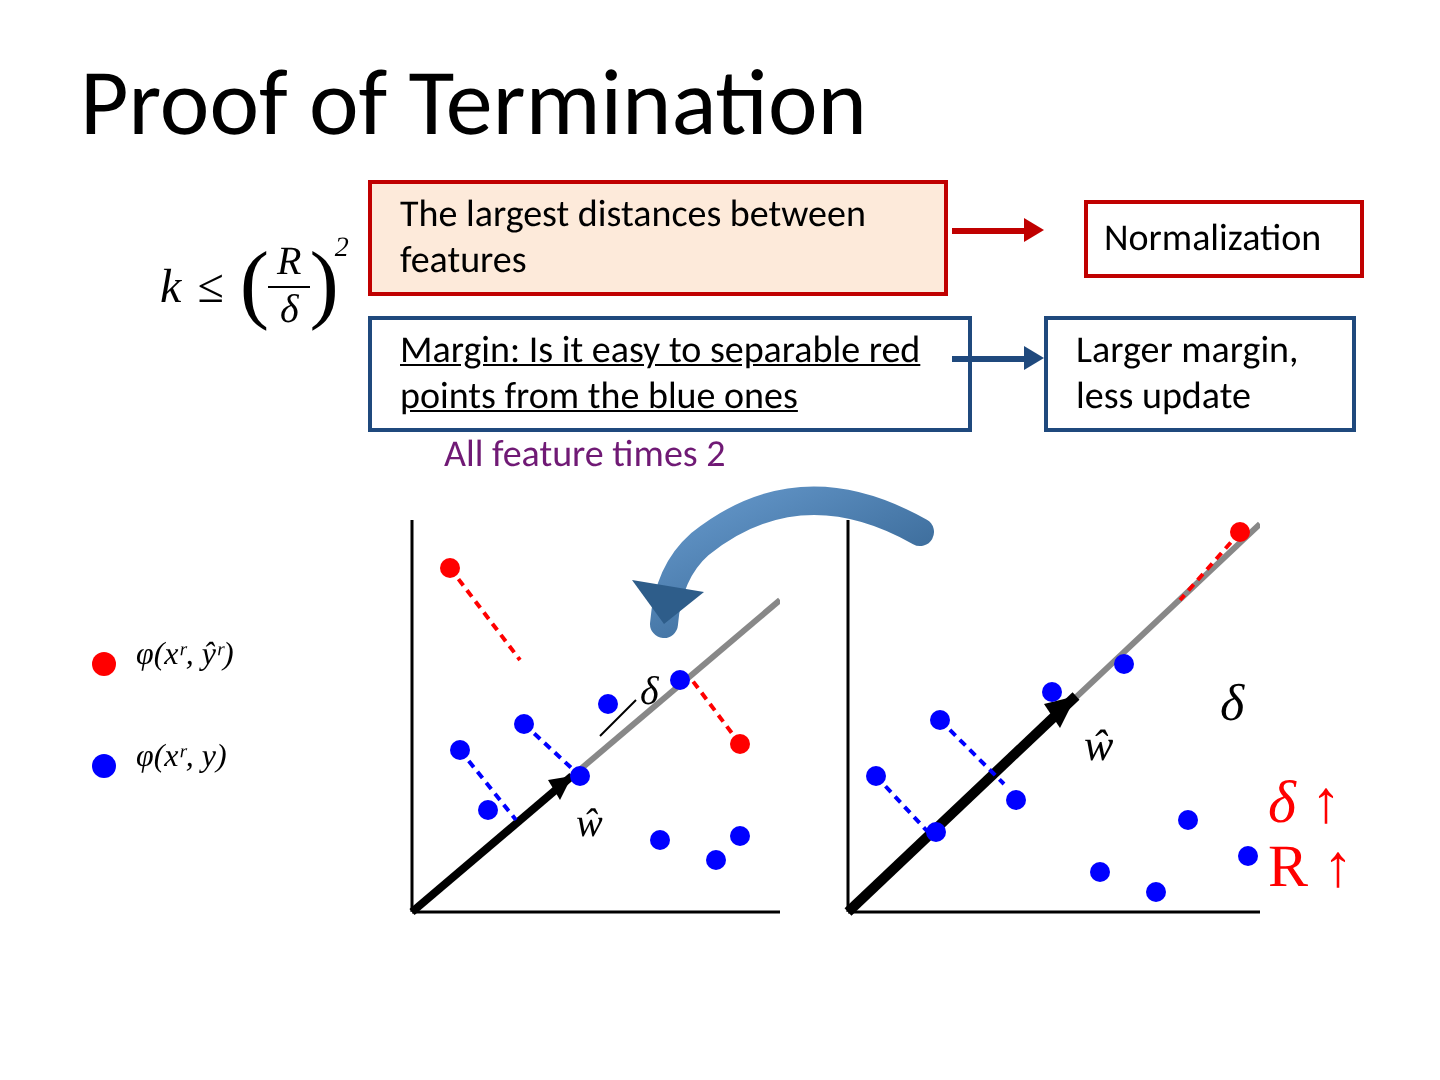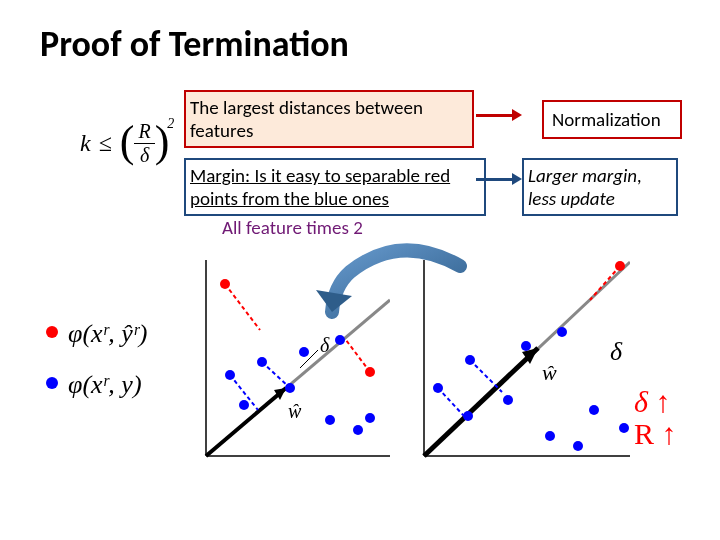--- a/index.html
+++ b/index.html
@@ -8,23 +8,23 @@
     height: 540px;
     background: #fff;
     font-family: Calibri, Arial, sans-serif;
     position: relative;
     overflow: hidden;
   }
   .title {
     position: absolute;
     left: 40px;
     top: 22px;
-    font-size: 36px;
-    color: #000;
-    font-weight: 700;
+    font-size: 47px;
+    color: #000;
+    font-weight: 400;
   }
   .formula {
     position: absolute;
     left: 80px;
     top: 120px;
     font-family: 'Times New Roman', serif;
     font-style: italic;
     font-size: 24px;
     color: #000;
   }
@@ -43,34 +43,34 @@
     font-style: normal;
     vertical-align: middle;
     position: relative;
     top: -4px;
     font-family: 'Times New Roman', serif;
   }
   .formula .sup { font-size: 14px; vertical-align: super; position: relative; top: -14px; left: -2px; }
 
   .box {
     position: absolute;
-    padding: 4px 4px;
+    padding: 4px 14px;
     font-size: 19px;
     color: #000;
     background: #fff;
   }
   .box-red { border: 2.5px solid #c00000; background: #fdeada; }
   .box-blue { border: 2.5px solid #1f497d; }
   .box-red2 { border: 2.5px solid #c00000; }
   .box-blue2 { border: 2.5px solid #1f497d; }
 
   #box-largest { left: 184px; top: 90px; width: 290px; }
   #box-margin  { left: 184px; top: 158px; width: 302px; text-decoration: underline; }
   #box-norm    { left: 542px; top: 100px; width: 140px; padding: 6px 8px; }
-  #box-larger  { left: 522px; top: 158px; width: 156px; font-style: italic; }
+  #box-larger  { left: 522px; top: 158px; width: 156px; }
 
   .arrow-h {
     position: absolute;
     height: 2.5px;
   }
   .arrow-h::after {
     content: '';
     position: absolute;
     right: -8px;
     top: -5px;
@@ -89,21 +89,21 @@
     top: 218px;
     font-size: 19px;
     color: #701a75;
     line-height: 1.1;
   }
 
   .phi-row {
     position: absolute;
     font-family: 'Times New Roman', serif;
     font-style: italic;
-    font-size: 26px;
+    font-size: 16px;
     color: #000;
   }
   #phi1 { left: 68px; top: 319px; }
   #phi2 { left: 68px; top: 370px; }
   .dot {
     position: absolute;
     width: 12px; height: 12px; border-radius: 50%;
   }
   #dot-r { left: 46px; top: 326px; background: #ff0000; }
   #dot-b { left: 46px; top: 377px; background: #0000ff; }

